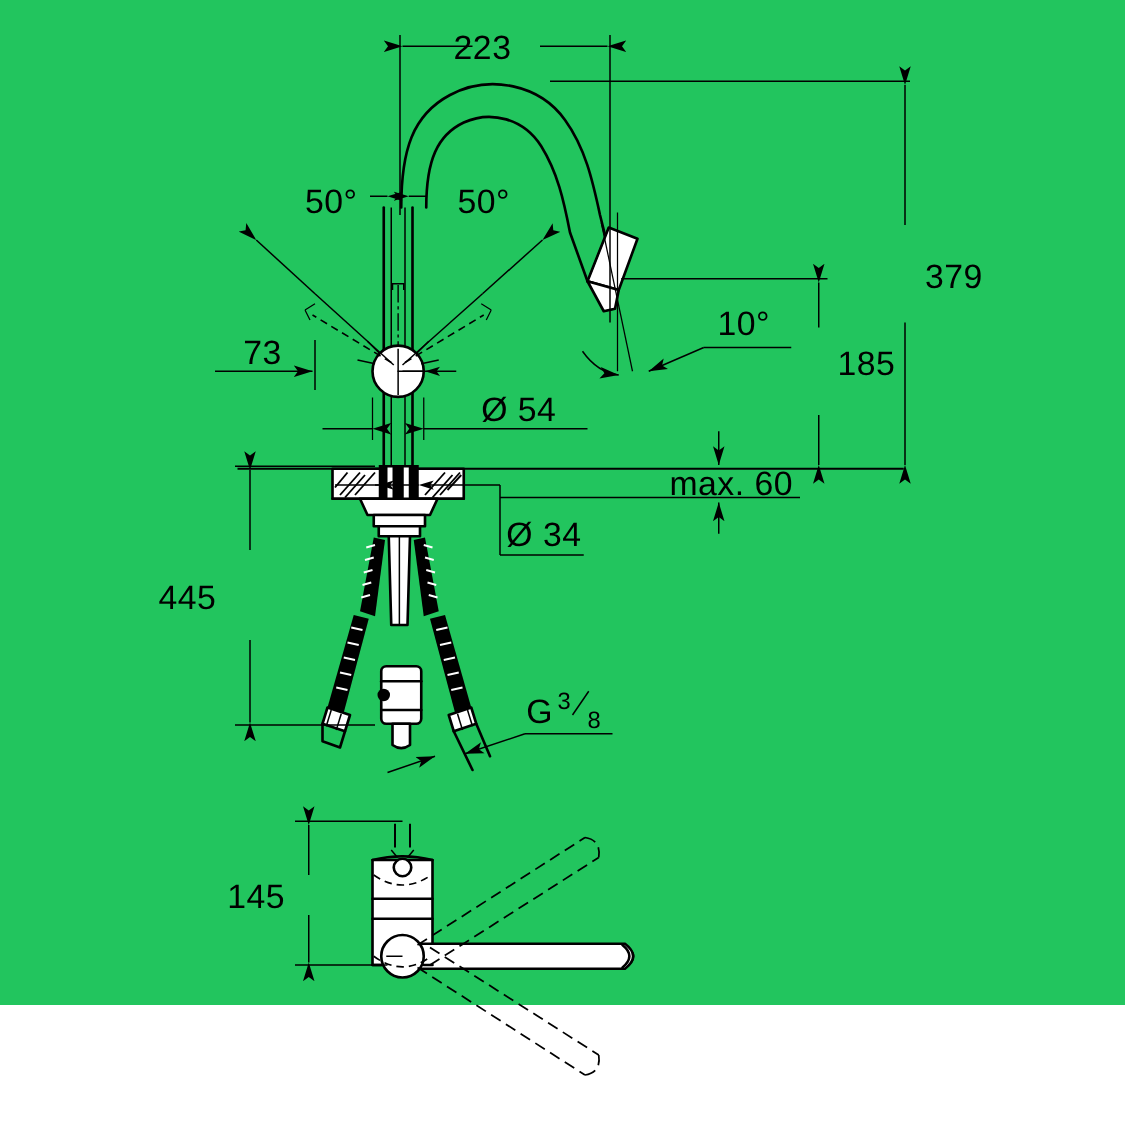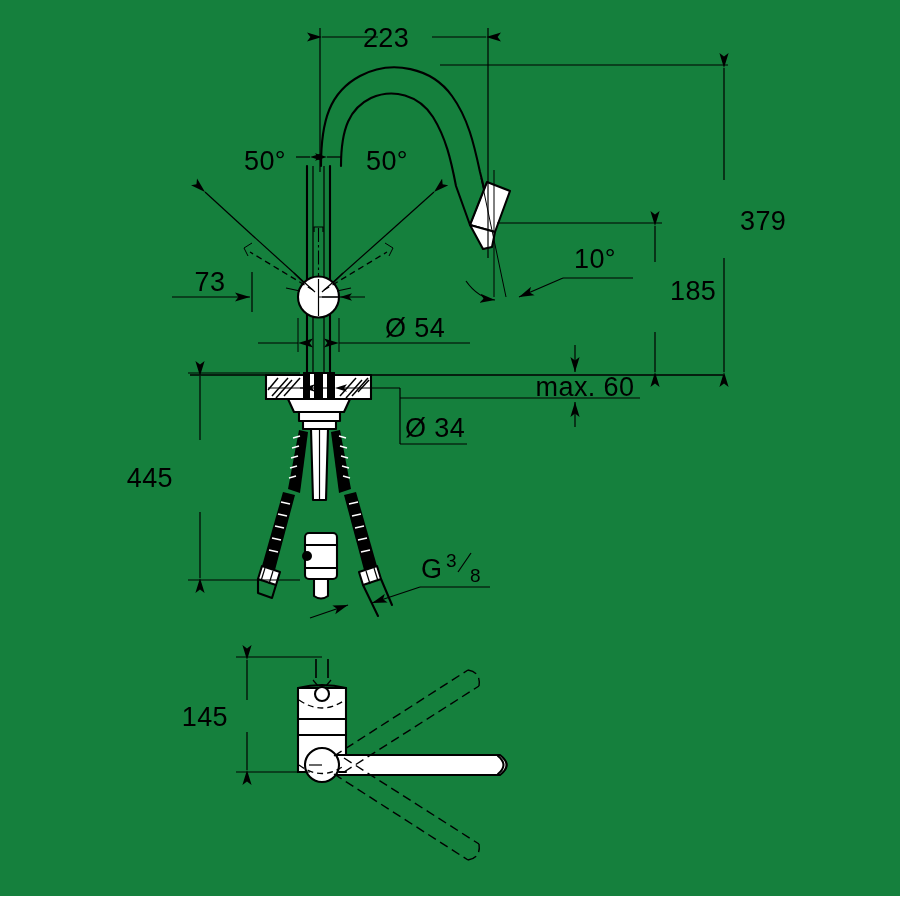--- a/index.html
+++ b/index.html
@@ -9,22 +9,22 @@
   }
   body {
     width: 900px;
     height: 900px;
     font-family: "Liberation Sans", sans-serif;
     overflow: hidden;
   }
   #drawing-root {
     position: relative;
     width: 900px;
-    height: 896px;
-    background: #15803d;
+    height: 804px;
+    background: #22c55e;
   }
   svg#tech-drawing {
     display: block;
     width: 900px;
     height: 900px;
   }
   .ln   { stroke: #000000; stroke-width: 1.6; fill: none; stroke-linecap: butt; }
   .ln-thin { stroke: #000000; stroke-width: 1.2; fill: none; }
   .ln-hair { stroke: #000000; stroke-width: 1.0; fill: none; }
   .obj  { stroke: #000000; stroke-width: 2.1; fill: none; stroke-linecap: round; stroke-linejoin: round; }

